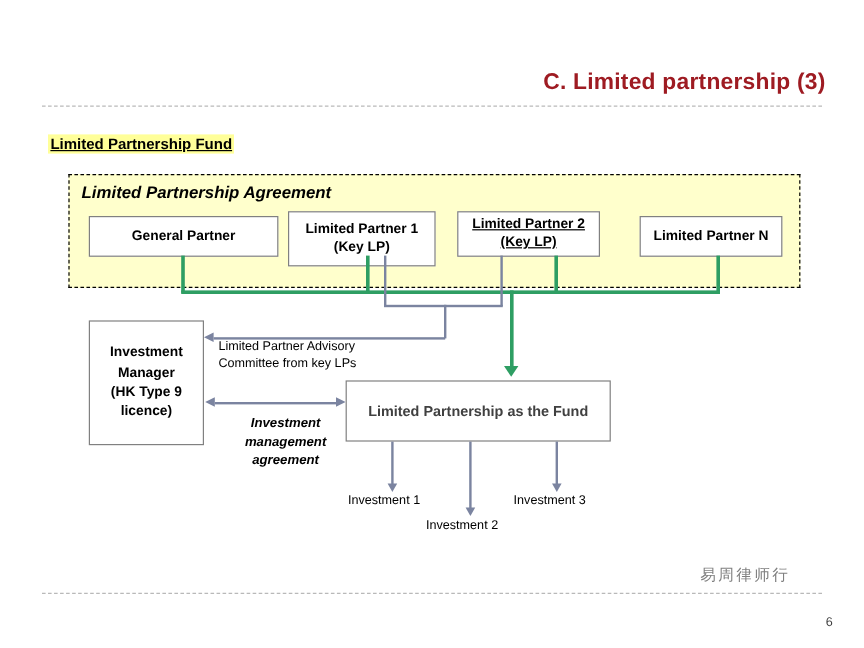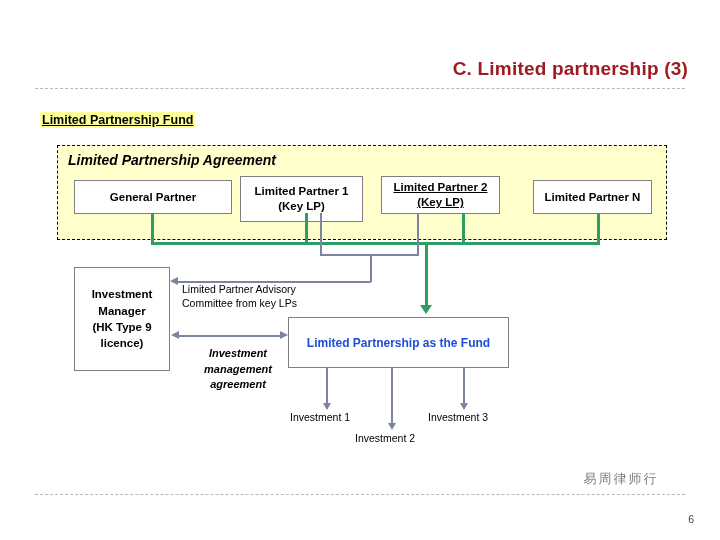--- a/index.html
+++ b/index.html
@@ -130,21 +130,21 @@
     font-size:11.5px;font-weight:bold;color:#000;line-height:1.42;
   }
   .fund-box{
     position:absolute;
     left:288px; top:317px; width:221px; height:51px;
     background:#ffffff;
     border:1px solid #808080;
     box-sizing:border-box;
     display:flex;align-items:center;justify-content:center;
     text-align:center;
-    font-size:12px;font-weight:bold;color:#1d4ed8;
+    font-size:12px;font-weight:bold;color:#404040;
   }
 
   
   .lpac-label{
     position:absolute;
     left:182px; top:282px;
     font-size:10.5px;color:#000;line-height:1.38;
     white-space:nowrap;
   }
   .ima-label{

